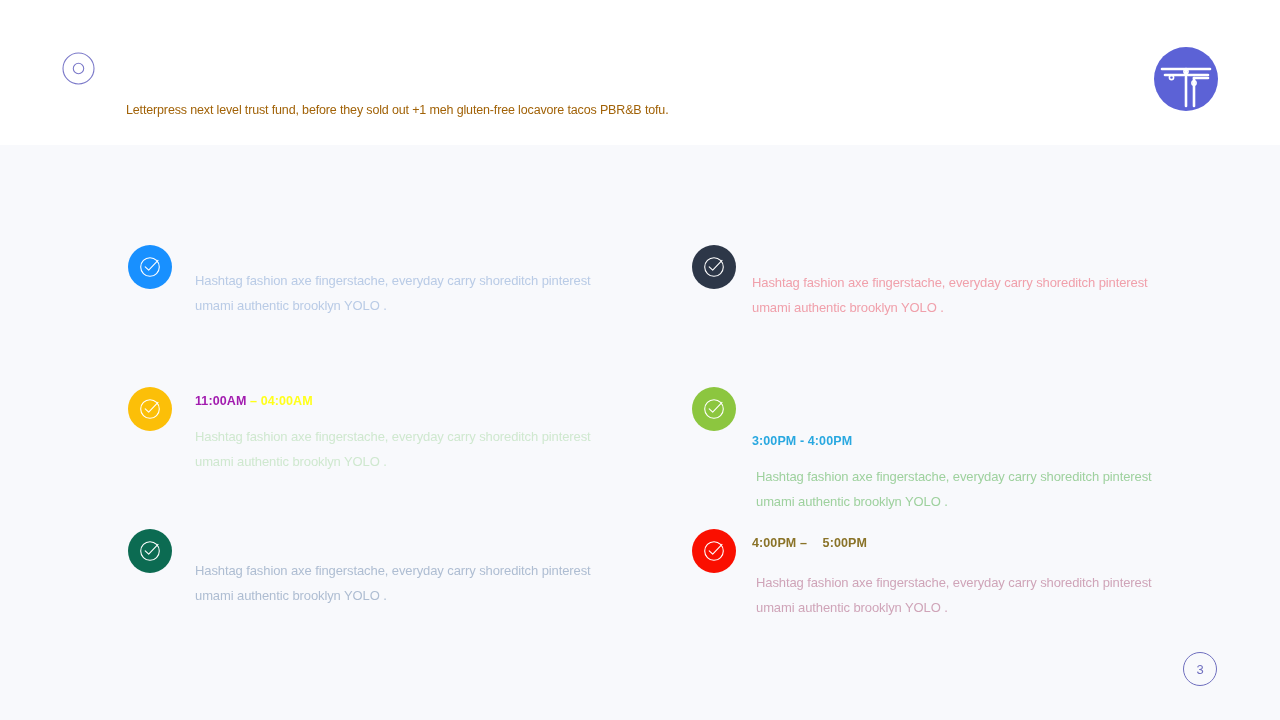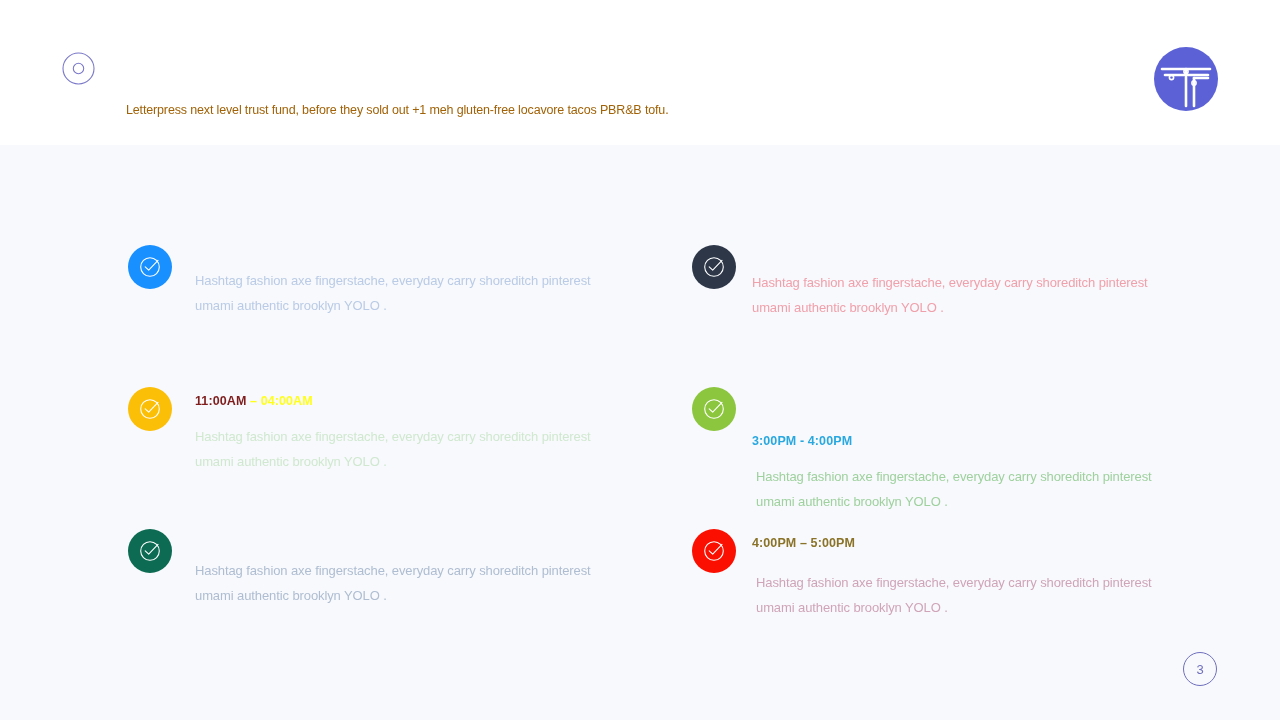--- a/index.html
+++ b/index.html
@@ -203,21 +203,21 @@
 
   <div class="agenda-item col-left row-2">
     <div class="item-icon" style="background: rgb(252, 191, 8);">
       <svg width="26" height="26" viewBox="0 0 26 26">
         <circle cx="13" cy="13" r="9.3" fill="none" stroke="#ffffff" stroke-width="1.1"></circle>
         <path d="M8.2 12.8 L11.7 16.2 L21 6.4" fill="none" stroke="#ffffff" stroke-width="1.1" stroke-linecap="round" stroke-linejoin="round"></path>
       </svg>
     </div>
     <div class="item-body">
       <div class="item-time">
-        <span style="color: #7f1d1d;">11:00AM</span>
+        <span style="color: #a21caf;">11:00AM</span>
         <span class="dash" style="color: rgb(255, 255, 26);">–</span>
         <span style="color: rgb(255, 255, 26);">04:00AM</span>
       </div>
       <div class="item-desc" style="color: rgb(207, 232, 207);">Hashtag fashion axe fingerstache, everyday carry shoreditch pinterest umami authentic brooklyn YOLO .</div>
     </div>
   </div>
 
   <div class="agenda-item col-left row-3">
     <div class="item-icon" style="background: rgb(12, 107, 82);">
       <svg width="26" height="26" viewBox="0 0 26 26">
@@ -263,21 +263,21 @@
     <div class="item-icon" style="background: rgb(250, 15, 0);">
       <svg width="26" height="26" viewBox="0 0 26 26">
         <circle cx="13" cy="13" r="9.3" fill="none" stroke="#ffffff" stroke-width="1.1"></circle>
         <path d="M8.2 12.8 L11.7 16.2 L21 6.4" fill="none" stroke="#ffffff" stroke-width="1.1" stroke-linecap="round" stroke-linejoin="round"></path>
       </svg>
     </div>
     <div class="item-body">
       <div class="item-time">
         <span style="color: rgb(138, 115, 40);">4:00PM</span>
         <span class="dash" style="color: rgb(138, 115, 40);">–</span>
-        <span style="color: rgb(138, 115, 40);">5:00PM</span>
+        <span style="color: rgb(138, 115, 40); margin-left: 12px;">5:00PM</span>
       </div>
       <div class="item-desc" style="color: rgb(207, 164, 184);">Hashtag fashion axe fingerstache, everyday carry shoreditch pinterest umami authentic brooklyn YOLO .</div>
     </div>
   </div>
 
 </div>
 
 <div class="page-number" style="color: rgb(111, 111, 191); border-color: rgb(111, 111, 191);">3</div>
 
 </body></html>

